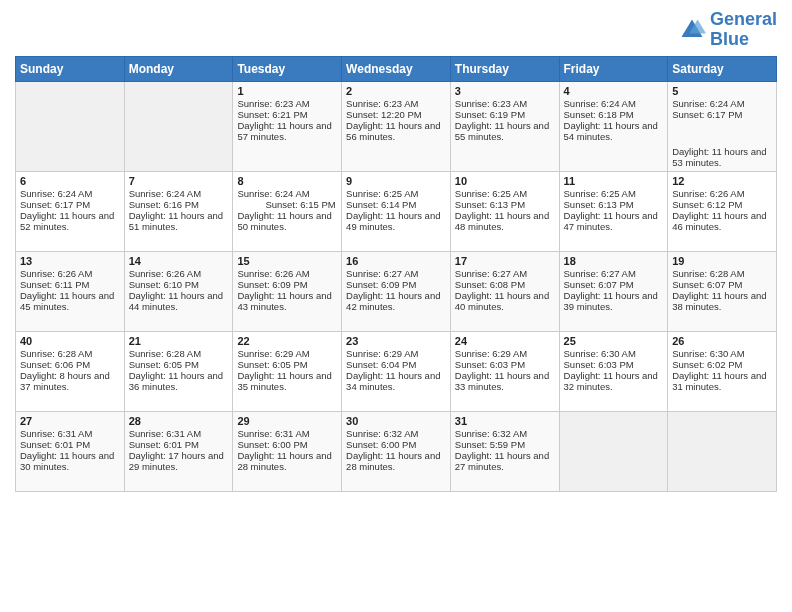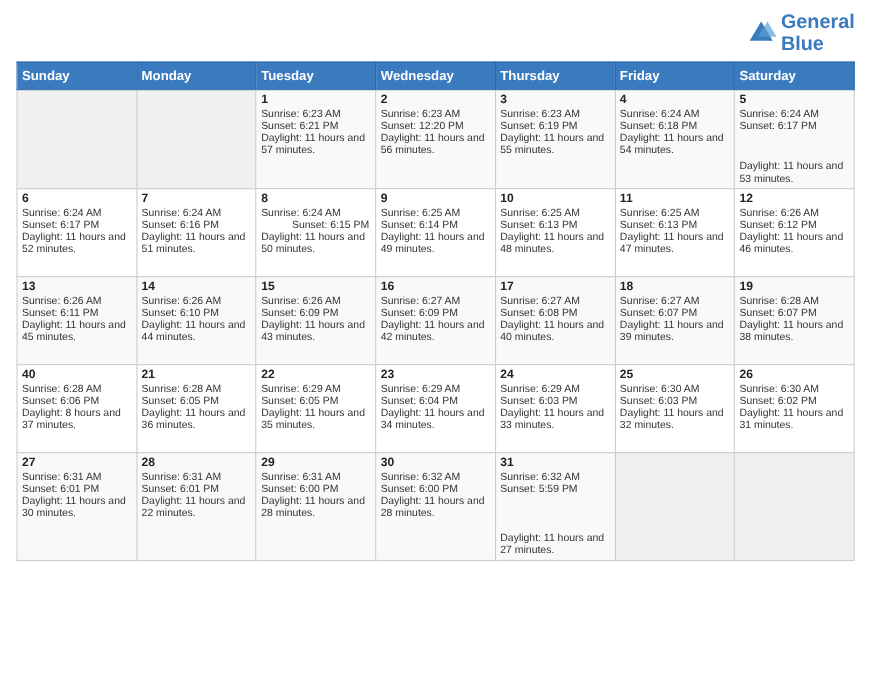--- a/index.html
+++ b/index.html
@@ -294,38 +294,38 @@
           <td>
             <span class="day-number">27</span>
             <span style="display:block;">Sunrise: 6:31 AM</span>
             <span style="display:block;">Sunset: 6:01 PM</span>
             <span style="display:block;">Daylight: 11 hours and 30 minutes.</span>
           </td>
           <td>
             <span class="day-number">28</span>
             <span style="display:block;">Sunrise: 6:31 AM</span>
             <span style="display:block;">Sunset: 6:01 PM</span>
-            <span style="display:block;">Daylight: 11 hours and 22 minutes.</span>
+            <span style="display:block;">Daylight: 17 hours and 29 minutes.</span>
           </td>
           <td>
             <span class="day-number">29</span>
             <span style="display:block;">Sunrise: 6:31 AM</span>
             <span style="display:block;">Sunset: 6:00 PM</span>
             <span style="display:block;">Daylight: 11 hours and 28 minutes.</span>
           </td>
           <td>
             <span class="day-number">30</span>
             <span style="display:block;">Sunrise: 6:32 AM</span>
             <span style="display:block;">Sunset: 6:00 PM</span>
             <span style="display:block;">Daylight: 11 hours and 28 minutes.</span>
           </td>
           <td>
             <span class="day-number">31</span>
             <span style="display:block;">Sunrise: 6:32 AM</span>
             <span style="display:block;">Sunset: 5:59 PM</span>
-            <span style="display:block;margin-top:34px;">Daylight: 11 hours and 27 minutes.</span>
+            <span style="display:block;">Daylight: 11 hours and 27 minutes.</span>
           </td>
           <td class="cell-empty"></td>
           <td class="cell-empty"></td>
         </tr>
       </tbody>
   </table>
 </div>
 
 </body></html>

